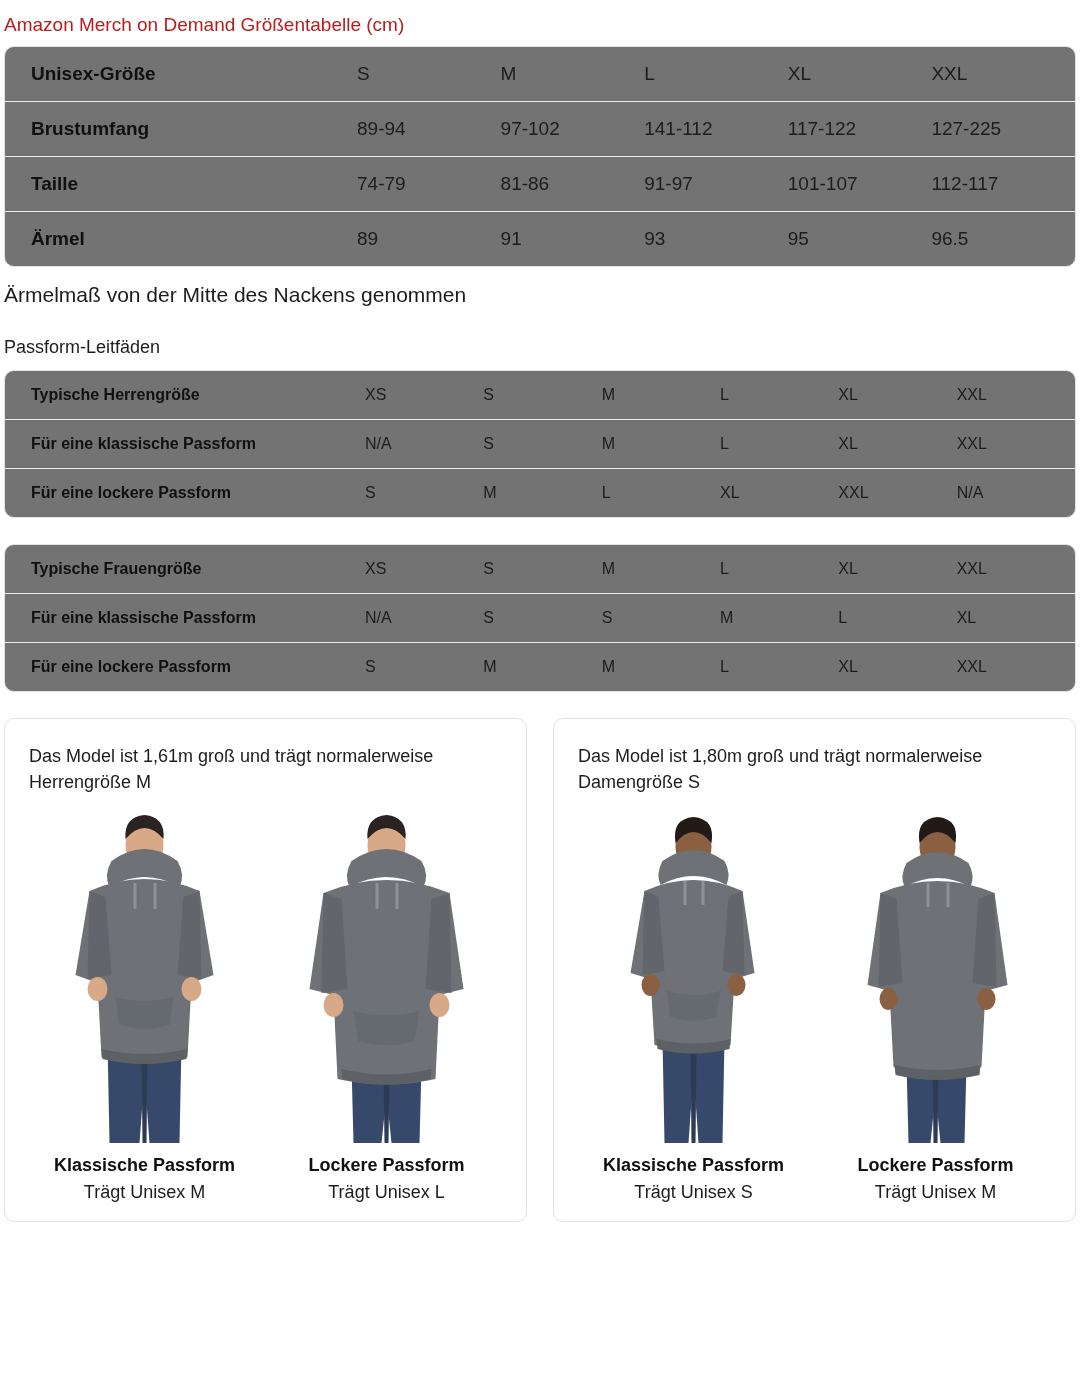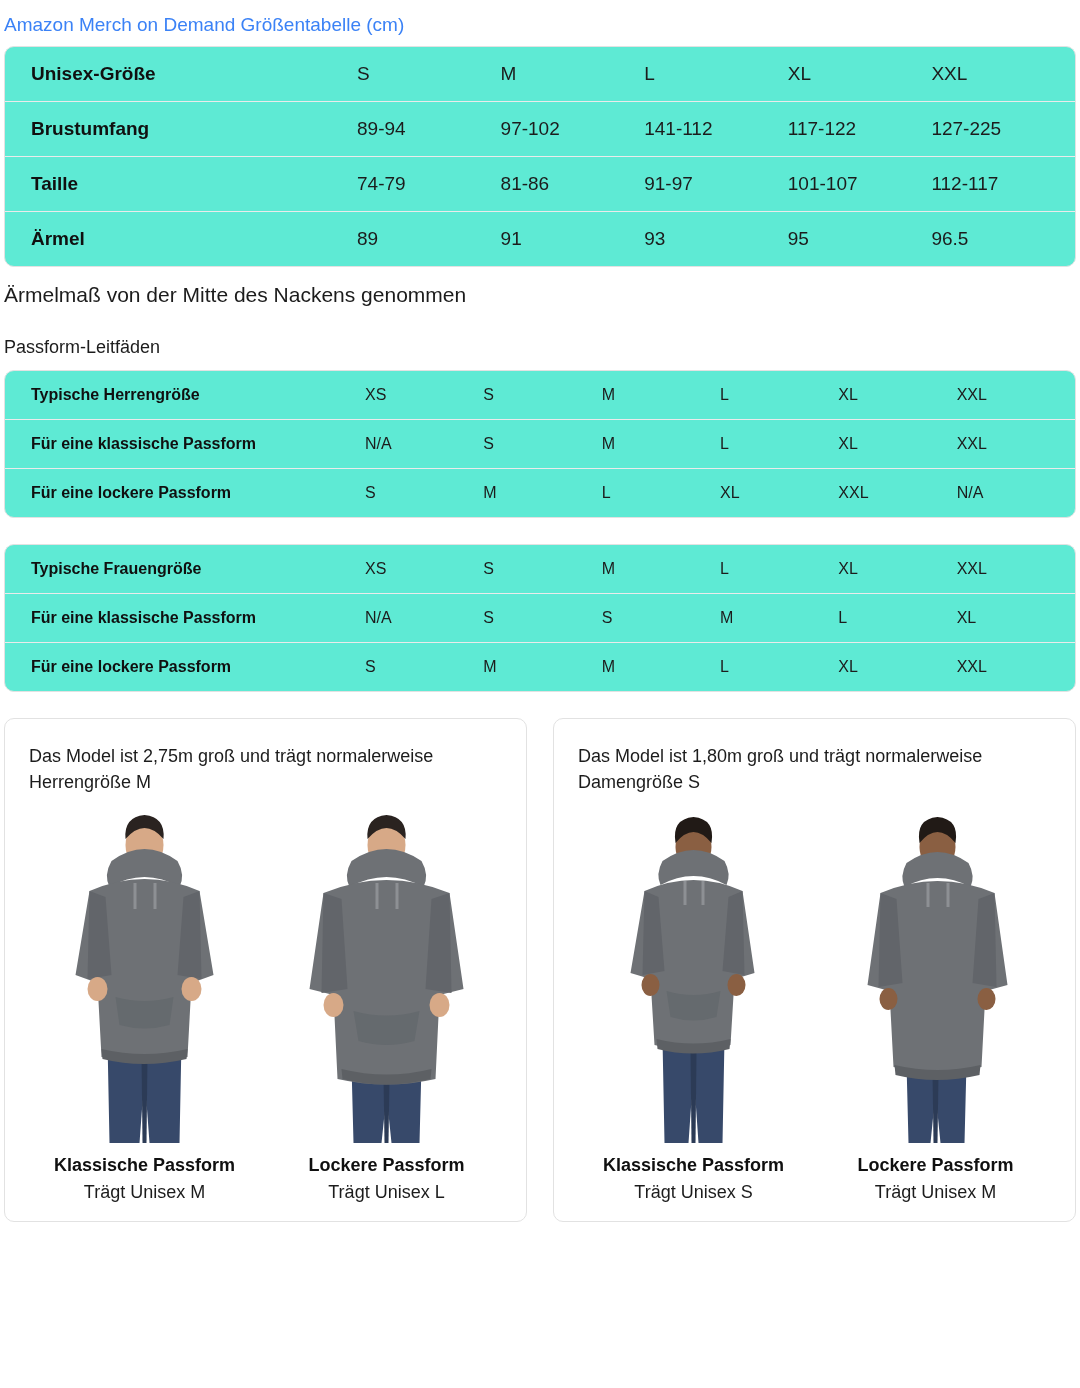--- a/index.html
+++ b/index.html
@@ -14,30 +14,30 @@
     font-family: "Liberation Sans", sans-serif;
     color: #111111;
     -webkit-font-smoothing: antialiased;
   }
   .page {
     width: 1080px;
     padding: 8px 0 0 0;
   }
   .title {
     font-size: 19px;
-    color: #3b82f6;
+    color: #b91c1c;
     padding: 6px 4px 10px 4px;
     font-weight: 400;
   }
   .card {
     border: 1px solid #e2e2e2;
     border-radius: 10px;
     margin: 0 4px;
     overflow: hidden;
-    background: #5eead4;
+    background: #737373;
   }
   table {
     width: 100%;
     border-collapse: collapse;
     table-layout: fixed;
   }
   .sizetable td {
     padding: 16px 0 16px 0;
     font-size: 19px;
     vertical-align: middle;
@@ -245,21 +245,21 @@
           <td class="val">XL</td>
           <td class="val">XXL</td>
         </tr>
       </tbody>
     </table>
   </div>
 
   <div class="models-row">
 
     <div class="model-card">
-      <div class="model-caption">Das Model ist 2,75m groß und trägt normalerweise Herrengröße M</div>
+      <div class="model-caption">Das Model ist 1,61m groß und trägt normalerweise Herrengröße M</div>
       <div class="figs">
 
         <div class="fig">
           <div class="photo">
             <svg viewBox="0 0 230 330" width="100%" height="330" preserveAspectRatio="xMidYMax meet">
 
               <path d="M78 228 L152 228 L150 330 L120 330 L115 262 L110 330 L80 330 Z" fill="#37496a"></path>
               <path d="M112 240 L118 240 L117 330 L113 330 Z" fill="#2c3b56"></path>
 
               <ellipse cx="115" cy="32" rx="19" ry="24" fill="#d7a987"></ellipse>

